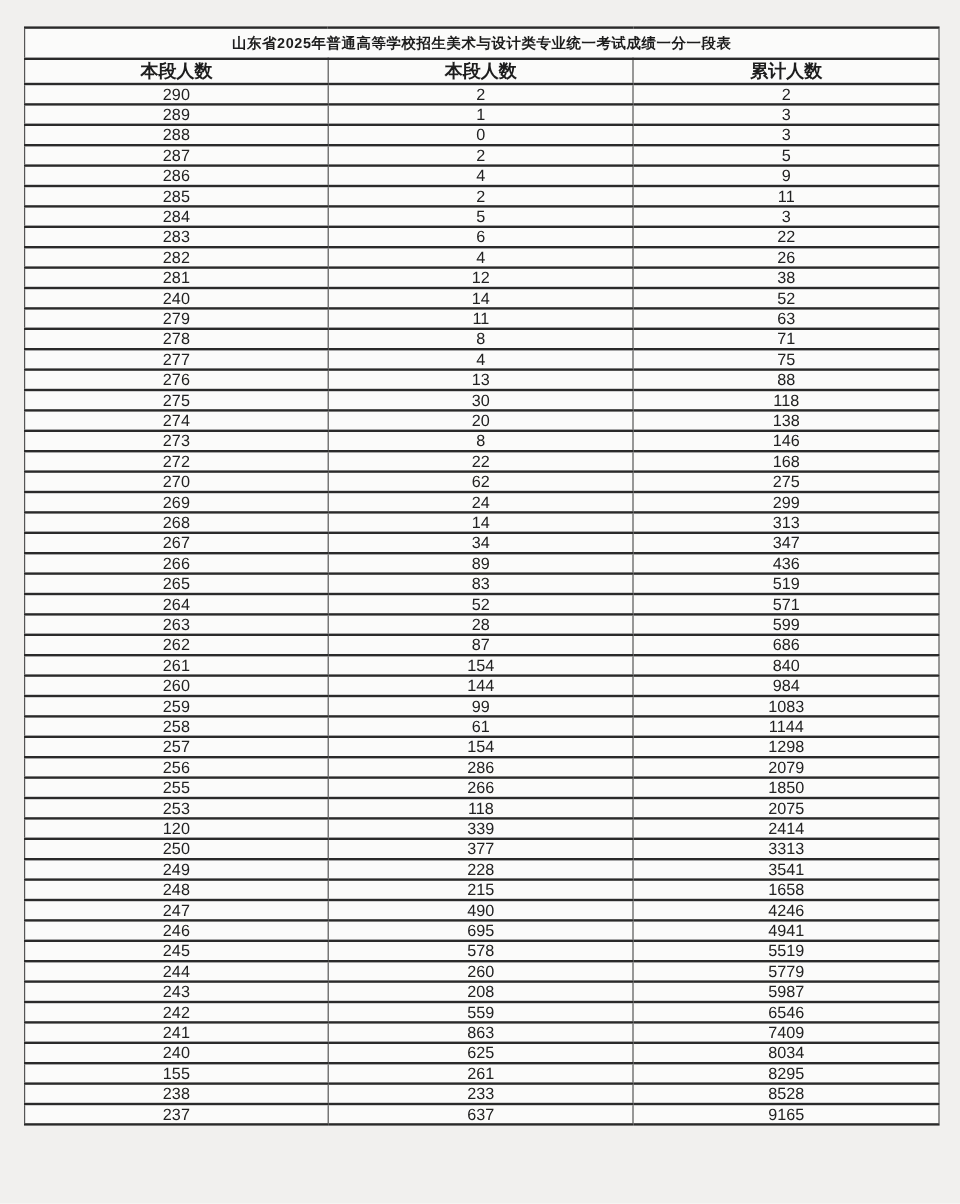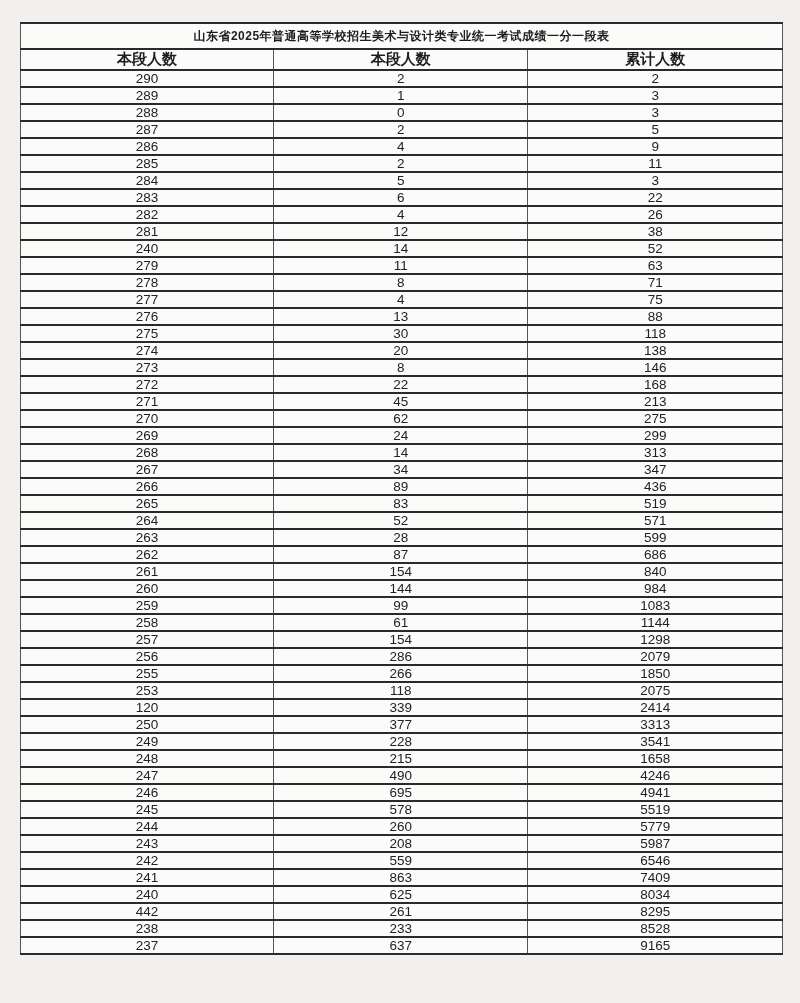--- a/index.html
+++ b/index.html
@@ -169,25 +169,20 @@
           <td>273</td>
           <td>8</td>
           <td>146</td>
         </tr>
         <tr>
           <td>272</td>
           <td>22</td>
           <td>168</td>
         </tr>
         <tr>
-          <td>271</td>
-          <td>45</td>
-          <td>213</td>
-        </tr>
-        <tr>
           <td>270</td>
           <td>62</td>
           <td>275</td>
         </tr>
         <tr>
           <td>269</td>
           <td>24</td>
           <td>299</td>
         </tr>
         <tr>
@@ -319,21 +314,21 @@
           <td>241</td>
           <td>863</td>
           <td>7409</td>
         </tr>
         <tr>
           <td>240</td>
           <td>625</td>
           <td>8034</td>
         </tr>
         <tr>
-          <td>442</td>
+          <td>155</td>
           <td>261</td>
           <td>8295</td>
         </tr>
         <tr>
           <td>238</td>
           <td>233</td>
           <td>8528</td>
         </tr>
         <tr>
           <td>237</td>

